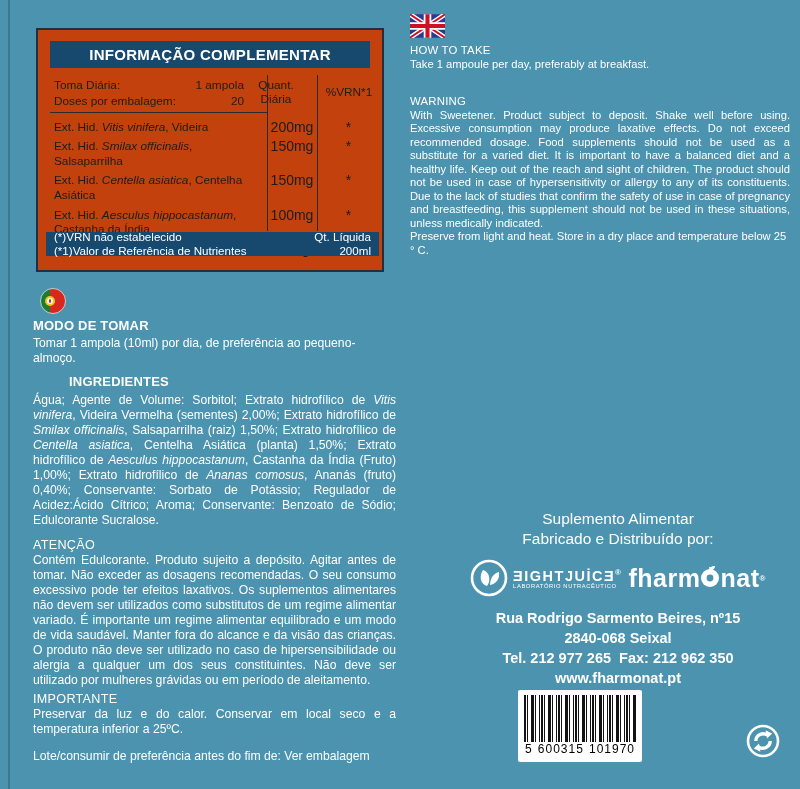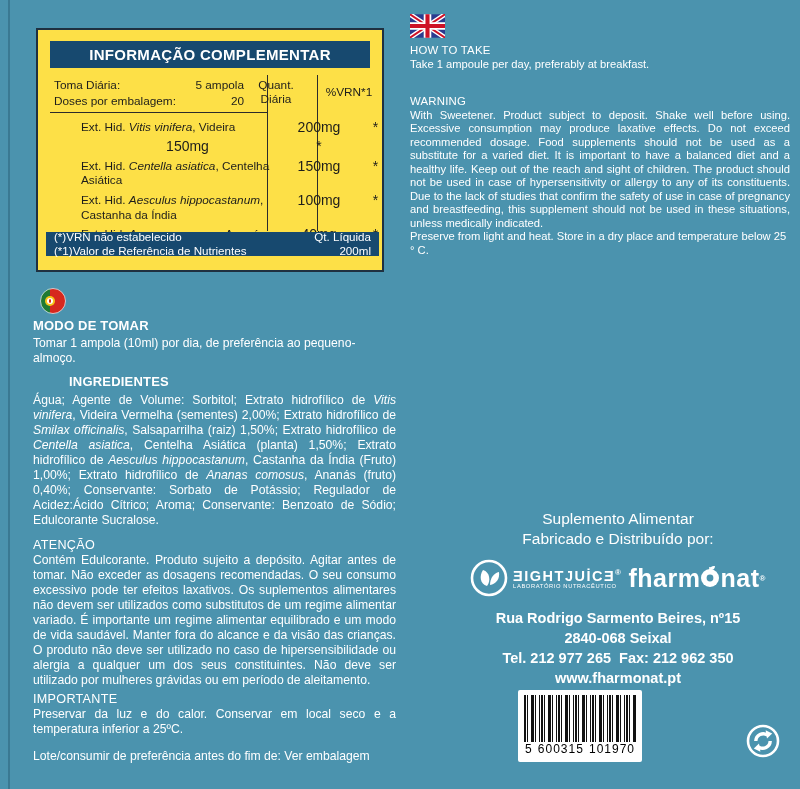--- a/index.html
+++ b/index.html
@@ -6,34 +6,34 @@
   html,body { background:#35718a; }
   #label {
     position:relative; width:800px; height:789px; margin:0 auto;
     background:#4b93ae; overflow:hidden;
     font-family:"Liberation Sans", sans-serif; color:#fff;
   }
   .fold-line { position:absolute; left:8px; top:0; width:2px; height:100%; background:rgba(15,55,75,.28); }
 
   
   .tbox { position:absolute; left:36px; top:28px; width:348px; height:244px;
-          background:#fde047; border:2px solid #1f3040; color:#1d1d1b; }
+          background:#c2410c; border:2px solid #1f3040; color:#1d1d1b; }
   .t-title { position:absolute; left:12px; top:11px; width:320px; height:27px;
              background:#17496f; color:#fff; font-weight:bold; font-size:15px;
              letter-spacing:.3px; display:flex; align-items:center; justify-content:center; }
   .vline { position:absolute; width:1px; background:#2b2b2b; top:45px; height:156px; }
   .vline.v1 { left:229px; } .vline.v2 { left:279px; }
   .hline { position:absolute; left:12px; top:82px; width:217px; height:1px; background:#2b2b2b; }
   .t-dose { position:absolute; left:16px; top:48px; width:190px; font-size:11.8px; line-height:15.5px; }
   .t-dose .drow { display:flex; justify-content:space-between; }
   .t-colhead1 { position:absolute; left:213px; top:49px; width:50px; text-align:center;
                 font-size:11.8px; line-height:13.5px; }
   .t-colhead2 { position:absolute; left:280px; top:55px; width:62px; text-align:center; font-size:11.8px; }
   .t-rows { position:absolute; left:16px; top:87px; width:326px; }
-  .t-row { display:grid; grid-template-columns:213px 50px 63px; padding:2.6px 0;margin-left:27px; }
+  .t-row { display:grid; grid-template-columns:213px 50px 63px; padding:2.6px 0; }
   .t-row .nm { font-size:11.8px; line-height:14.5px; padding-right:8px; }
   .t-row .amt, .t-row .vrn { font-size:14px; text-align:center; line-height:14.5px; }
   .t-foot { position:absolute; left:8px; top:202px; width:333px; height:24px; background:#17496f;
             color:#fff; display:flex; justify-content:space-between; align-items:center;
             padding:4px 8px; font-size:11.6px; line-height:14px; }
   .t-foot .right { text-align:right; }
 
   
   .col-left { position:absolute; left:33px; top:288px; width:363px; }
   .pt-flag { margin-left:7px; display:block; }
@@ -84,41 +84,42 @@
 
   <div class="tbox">
     <div class="t-title">INFORMAÇÃO COMPLEMENTAR</div>
     <div class="vline v1"></div>
     <div class="vline v2"></div>
     <div class="hline"></div>
 
     <div class="t-dose">
       <div class="drow">
         <span>Toma Diária:</span>
-        <span>5 ampola</span>
+        <span>1 ampola</span>
       </div>
       <div class="drow">
         <span>Doses por embalagem:</span>
         <span>20</span>
       </div>
     </div>
 
     <div class="t-colhead1">
       <div>Quant.</div>
       <div>Diária</div>
     </div>
     <div class="t-colhead2">%VRN*1</div>
 
     <div class="t-rows">
       <div class="t-row">
         <div class="nm"><span>Ext. Hid. </span><i>Vitis vinifera</i><span>, Videira</span></div>
         <div class="amt">200mg</div>
         <div class="vrn">*</div>
       </div>
       <div class="t-row">
+        <div class="nm"><span>Ext. Hid. </span><i>Smilax officinalis</i><span>, Salsaparrilha</span></div>
         <div class="amt">150mg</div>
         <div class="vrn">*</div>
       </div>
       <div class="t-row">
         <div class="nm"><span>Ext. Hid. </span><i>Centella asiatica</i><span>, Centelha Asiática</span></div>
         <div class="amt">150mg</div>
         <div class="vrn">*</div>
       </div>
       <div class="t-row">
         <div class="nm"><span>Ext. Hid. </span><i>Aesculus hippocastanum</i><span>, Castanha da Índia</span></div>

